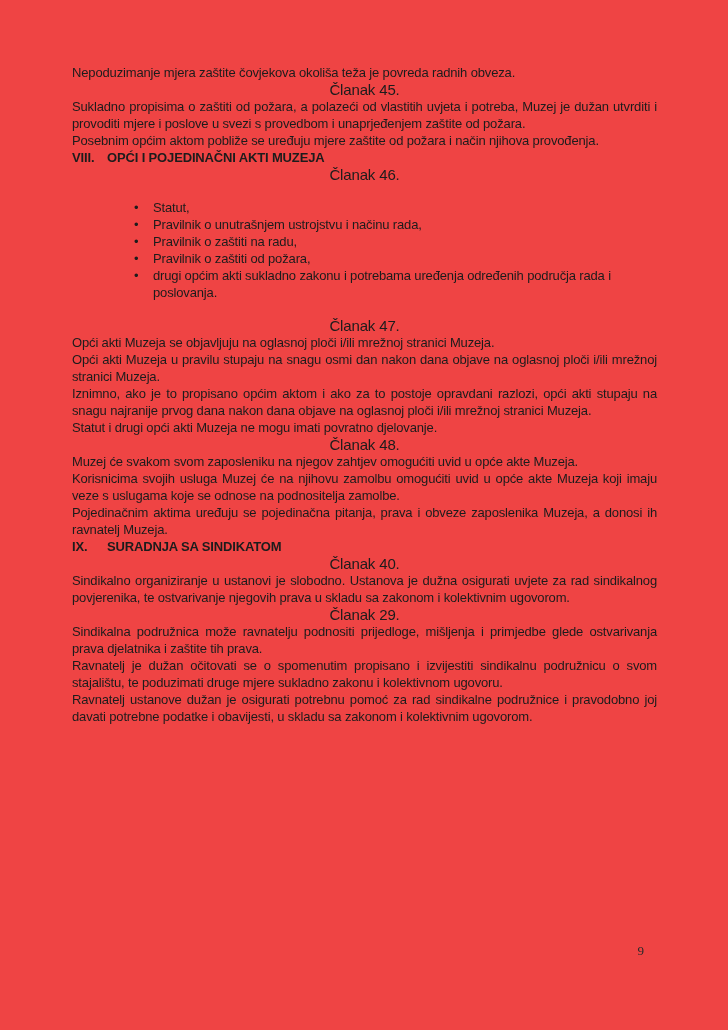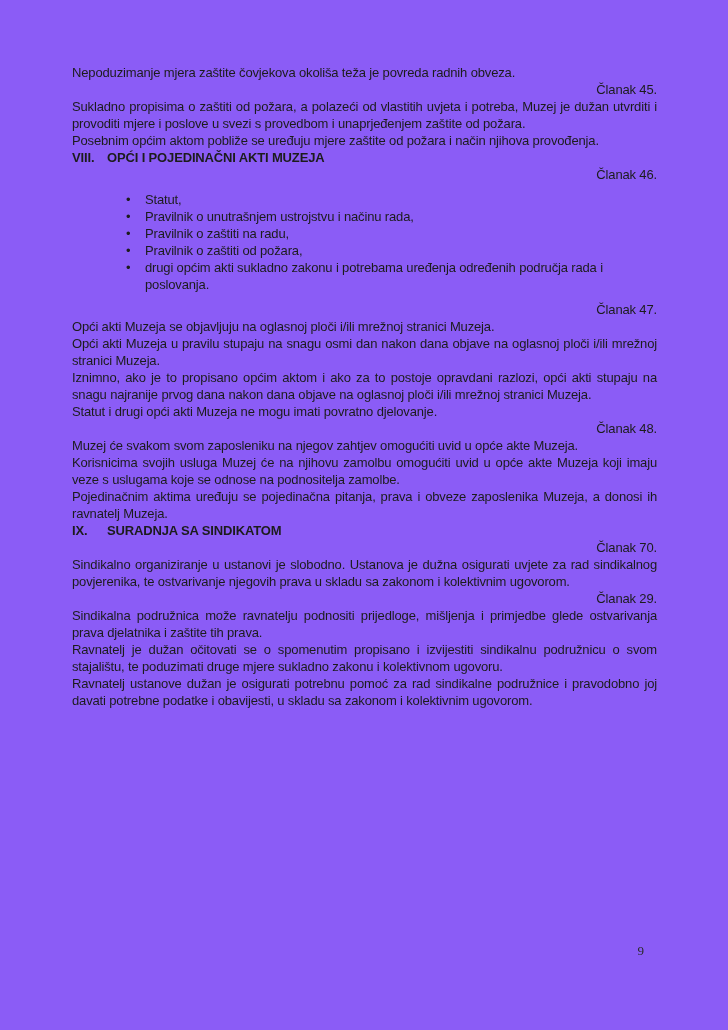--- a/index.html
+++ b/index.html
@@ -1,43 +1,43 @@
 <!DOCTYPE html>
 <html><head>
 <meta charset="utf-8">
 <style>
   html, body { margin: 0; padding: 0; background: #ffffff; }
   .page {
     position: relative;
     width: 728px;
     height: 1030px;
-    background: #8b5cf6;
+    background: #ef4444;
     overflow: hidden;
   }
   .content {
     position: absolute;
     left: 72px;
     top: 64px;
     width: 585px;
     font-family: "Liberation Sans", sans-serif;
     font-size: 13px;
     line-height: 17px;
     letter-spacing: -0.15px;
     color: #1c1c1c;
   }
   .content p, .content h3, .content div.sec { margin: 0; padding: 0; }
   .j { text-align: justify; }
   .clanak {
-    text-align: right;
+    text-align: center;
     font-weight: normal;
-    font-size: 13px;
+    font-size: 15px;
   }
   .sec { font-weight: bold; }
   .secnum { display: inline-block; width: 35px; }
-  ul.bullets { list-style: none; margin: 8px; padding: 0; }
+  ul.bullets { list-style: none; margin: 16px; padding: 0; }
   ul.bullets li { position: relative; padding-left: 65px; }
   ul.bullets li::before {
     content: "\2022";
     position: absolute;
     left: 46px;
     top: 0;
   }
   .g13 { margin-top: 13px; }
   .g14 { margin-top: 14px; }
   .g15 { margin-top: 15px; }
@@ -89,21 +89,21 @@
     <h3 class="clanak g13">Članak 48.</h3>
     <p class="j">Muzej će svakom svom zaposleniku na njegov zahtjev omogućiti uvid u opće akte Muzeja.</p>
     <p class="j">Korisnicima svojih usluga Muzej će na njihovu zamolbu omogućiti uvid u opće akte Muzeja koji imaju veze s uslugama koje se odnose na podnositelja zamolbe.</p>
 
     <p class="j">Pojedinačnim aktima uređuju se pojedinačna pitanja, prava i obveze zaposlenika Muzeja, a donosi ih ravnatelj Muzeja.</p>
 
     <div class="sec g34">
       <span class="secnum">IX.</span><span>SURADNJA SA SINDIKATOM</span>
     </div>
 
-    <h3 class="clanak g16">Članak 70.</h3>
+    <h3 class="clanak g16">Članak 40.</h3>
     <p class="j">Sindikalno organiziranje u ustanovi je slobodno. Ustanova je dužna osigurati uvjete za rad sindikalnog povjerenika, te ostvarivanje njegovih prava u skladu sa zakonom i kolektivnim ugovorom.</p>
 
     <h3 class="clanak g14">Članak 29.</h3>
     <p class="j">Sindikalna podružnica može ravnatelju podnositi prijedloge, mišljenja i primjedbe glede ostvarivanja prava djelatnika i zaštite tih prava.</p>
     <p class="j">Ravnatelj je dužan očitovati se o spomenutim propisano i izvijestiti sindikalnu podružnicu o svom stajalištu, te poduzimati druge mjere sukladno zakonu i kolektivnom ugovoru.</p>
 
     <p class="j">Ravnatelj ustanove dužan je osigurati potrebnu pomoć za rad sindikalne podružnice i pravodobno joj davati potrebne podatke i obavijesti, u skladu sa zakonom i kolektivnim ugovorom.</p>
 
   </div>
 

